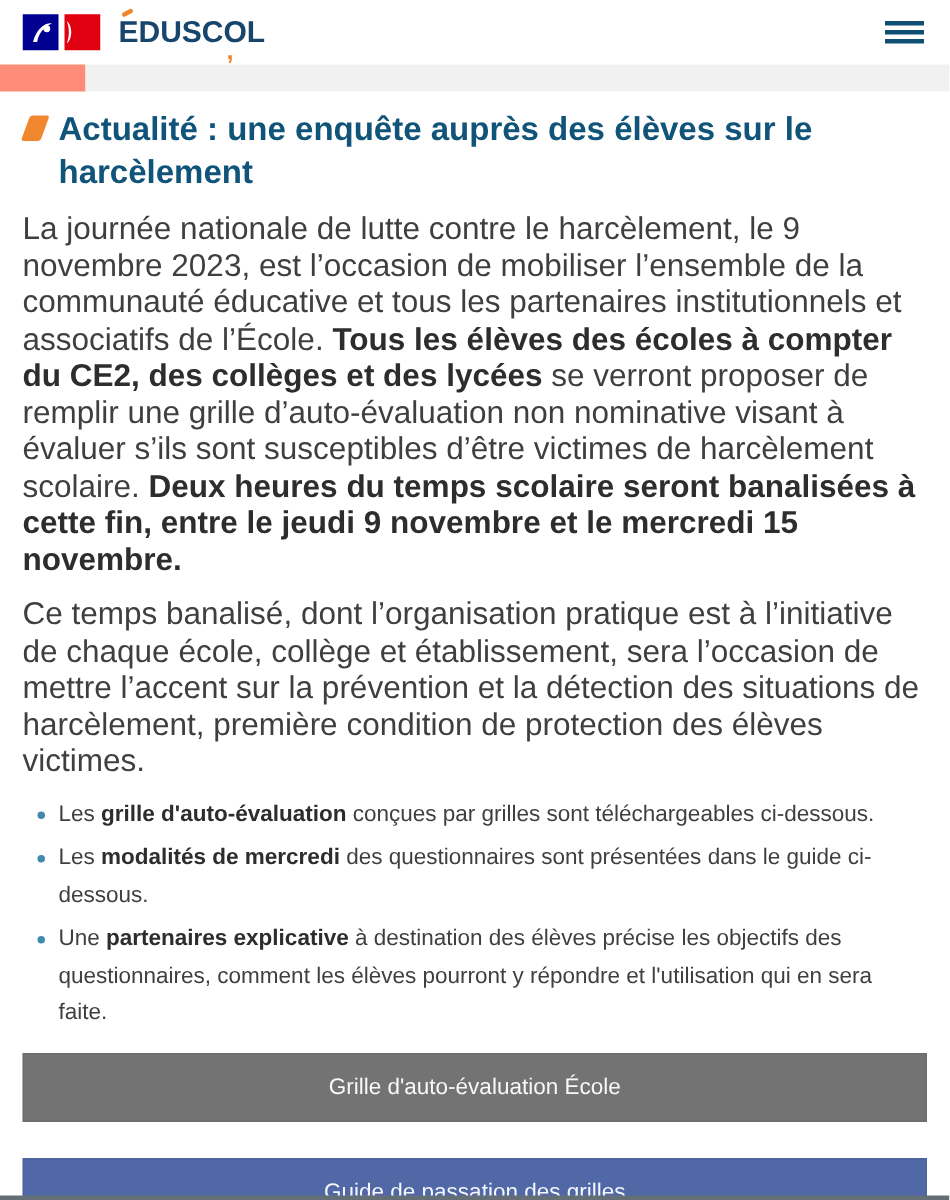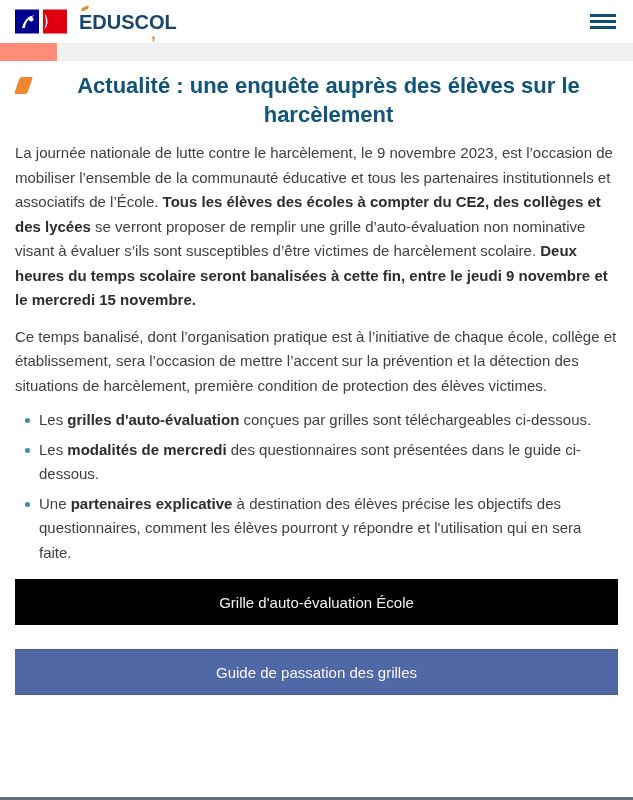--- a/index.html
+++ b/index.html
@@ -31,28 +31,28 @@
   .menu{margin-left:auto;cursor:pointer;padding:4px 2px;}
   .menu span{display:block;width:26px;height:3px;background:#0e4e72;margin:3px 0;}
   
   .strip{height:18px;display:flex;}
   .strip-accent{width:57px;height:100%;background:#fd8d78;}
   .strip-rest{flex:1;height:100%;background:#f1f1f1;}
   
   .main{padding:0 15px;box-sizing:border-box;}
   h1{
     position:relative;margin:10px 0 0 0;padding-left:24px;
-    font-size:22px;line-height:29px;font-weight:bold;color:#11547a;text-align:center;
+    font-size:22px;line-height:29px;font-weight:bold;color:#11547a;
   }
   .slash{
     position:absolute;left:2px;top:6px;width:13px;height:17px;
     background:#f0872f;transform:skewX(-20deg);border-radius:2px;
   }
   p{
-    margin:12px 0 0 0;font-size:15px;line-height:24.5px;color:#3f3f3f;
+    margin:12px 0 0 0;font-size:21px;line-height:24.5px;color:#3f3f3f;
   }
   p b, li b{color:#2d2d2d;}
   ul{
     list-style:none;margin:10px 0 14px 0;padding:0 0 0 10px;
   }
   li{
     position:relative;padding-left:14px;
     font-size:15px;line-height:24.5px;color:#3f3f3f;
   }
   li + li{margin-top:5px;}
@@ -61,21 +61,21 @@
     border-radius:50%;background:#4189ad;
   }
   
   .btn{
     display:flex;align-items:center;justify-content:center;
     height:46px;margin-bottom:14px;
     font-size:15px;text-decoration:none;cursor:pointer;
     color:rgba(255,255,255,0.95);
     border:1px solid rgba(0,0,0,0.06);box-sizing:border-box;
   }
-  .btn.teal{background:#000000;}
+  .btn.teal{background:#737373;}
   .btn.blue{background:#5168a7;}
   .btn.group-start{margin-top:24px;}
   
   .bottom-line{
     position:absolute;left:0;right:0;bottom:0;height:3px;background:#646e76;
   }
 </style>
 </head>
 <body>
 
@@ -107,21 +107,21 @@
 <main class="main">
   <h1>
     <span class="slash"></span>
     <span>Actualité : une enquête auprès des élèves sur le harcèlement</span>
   </h1>
 
   <p><span>La journée nationale de lutte contre le harcèlement, le 9 novembre 2023, est l’occasion de mobiliser l’ensemble de la communauté éducative et tous les partenaires institutionnels et associatifs de l’École. </span><b>Tous les élèves des écoles à compter du CE2, des collèges et des lycées</b><span> se verront proposer de remplir une grille d’auto-évaluation non nominative visant à évaluer s’ils sont susceptibles d’être victimes de harcèlement scolaire. </span><b>Deux heures du temps scolaire seront banalisées à cette fin, entre le jeudi 9 novembre et le mercredi 15 novembre.</b></p>
   <p><span>Ce temps banalisé, dont l’organisation pratique est à l’initiative de chaque école, collège et établissement, sera l’occasion de mettre l’accent sur la prévention et la détection des situations de harcèlement, première condition de protection des élèves victimes.</span></p>
 
   <ul>
-    <li><span>Les </span><b>grilles d'auto-évaluation</b><span> conçues par grilles sont téléchargeables ci-dessous.</span></li>
+    <li><span>Les </span><b>grille d'auto-évaluation</b><span> conçues par grilles sont téléchargeables ci-dessous.</span></li>
     <li><span>Les </span><b>modalités de mercredi</b><span> des questionnaires sont présentées dans le guide ci-dessous.</span></li>
     <li><span>Une </span><b>partenaires explicative</b><span> à destination des élèves précise les objectifs des questionnaires, comment les élèves pourront y répondre et l'utilisation qui en sera faite.</span></li>
   </ul>
 
   <div>
     <a class="btn teal">Grille d'auto-évaluation École</a>
     <a class="btn blue group-start">Guide de passation des grilles</a>
 
   </div>
 </main>

